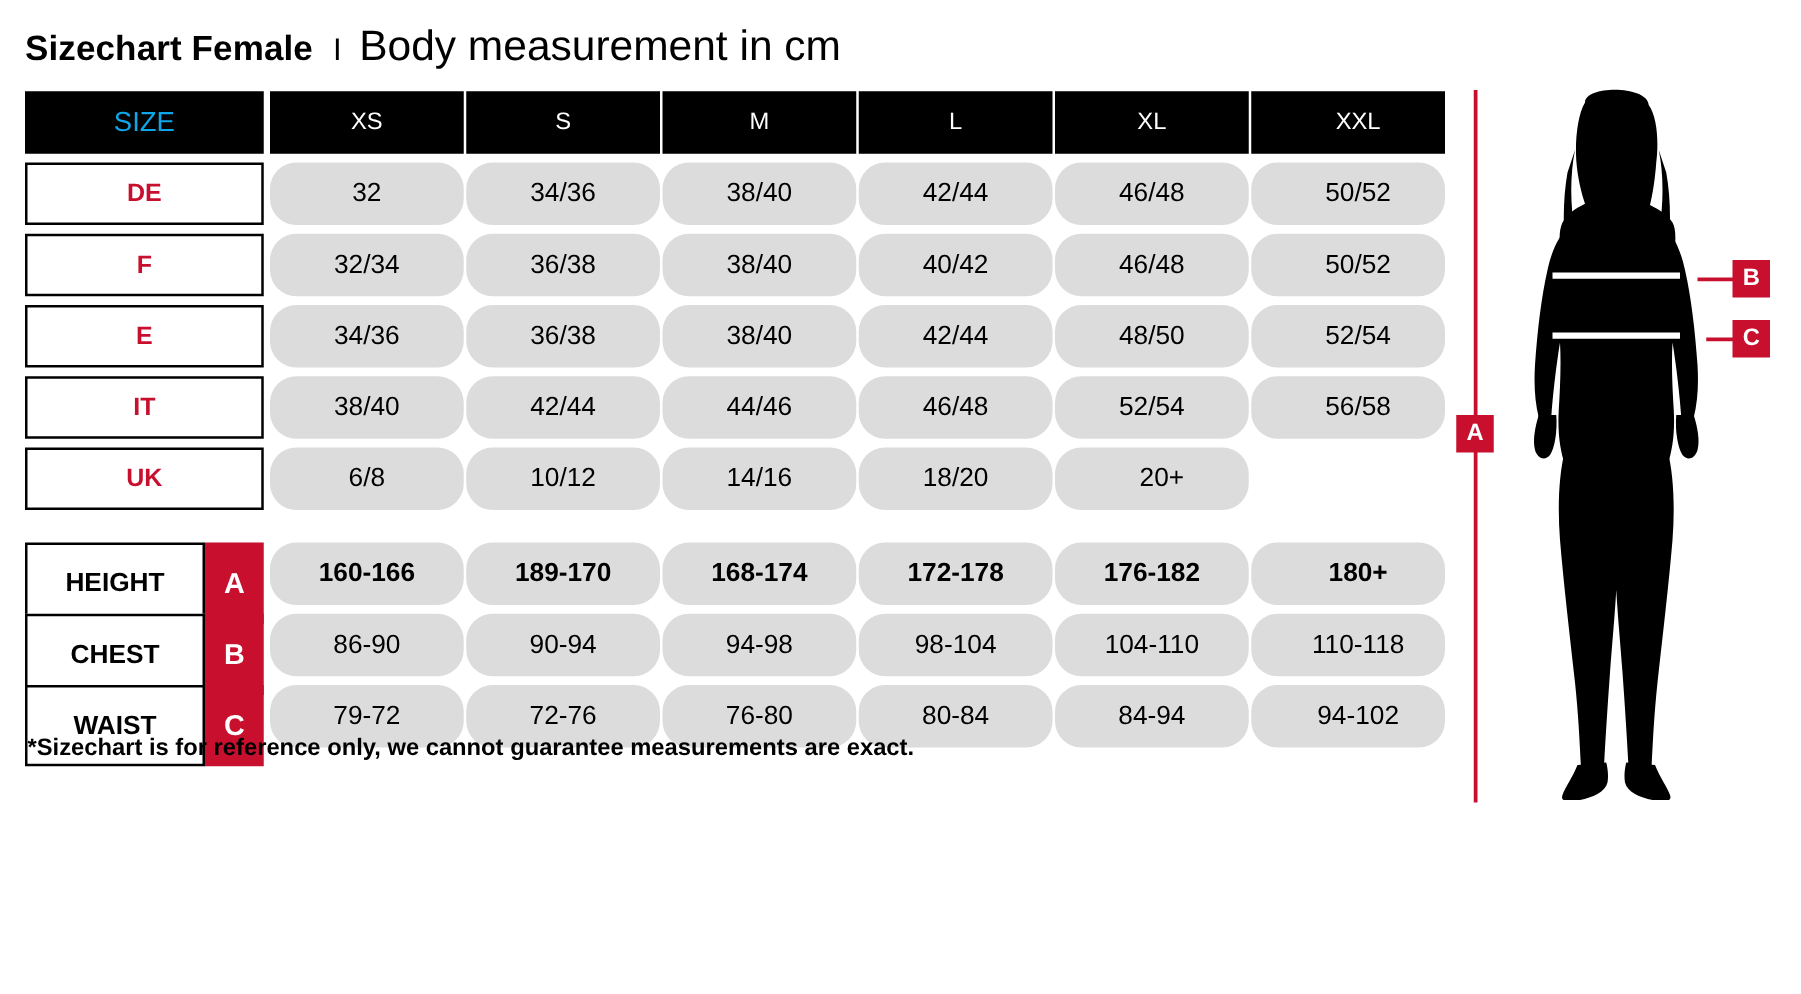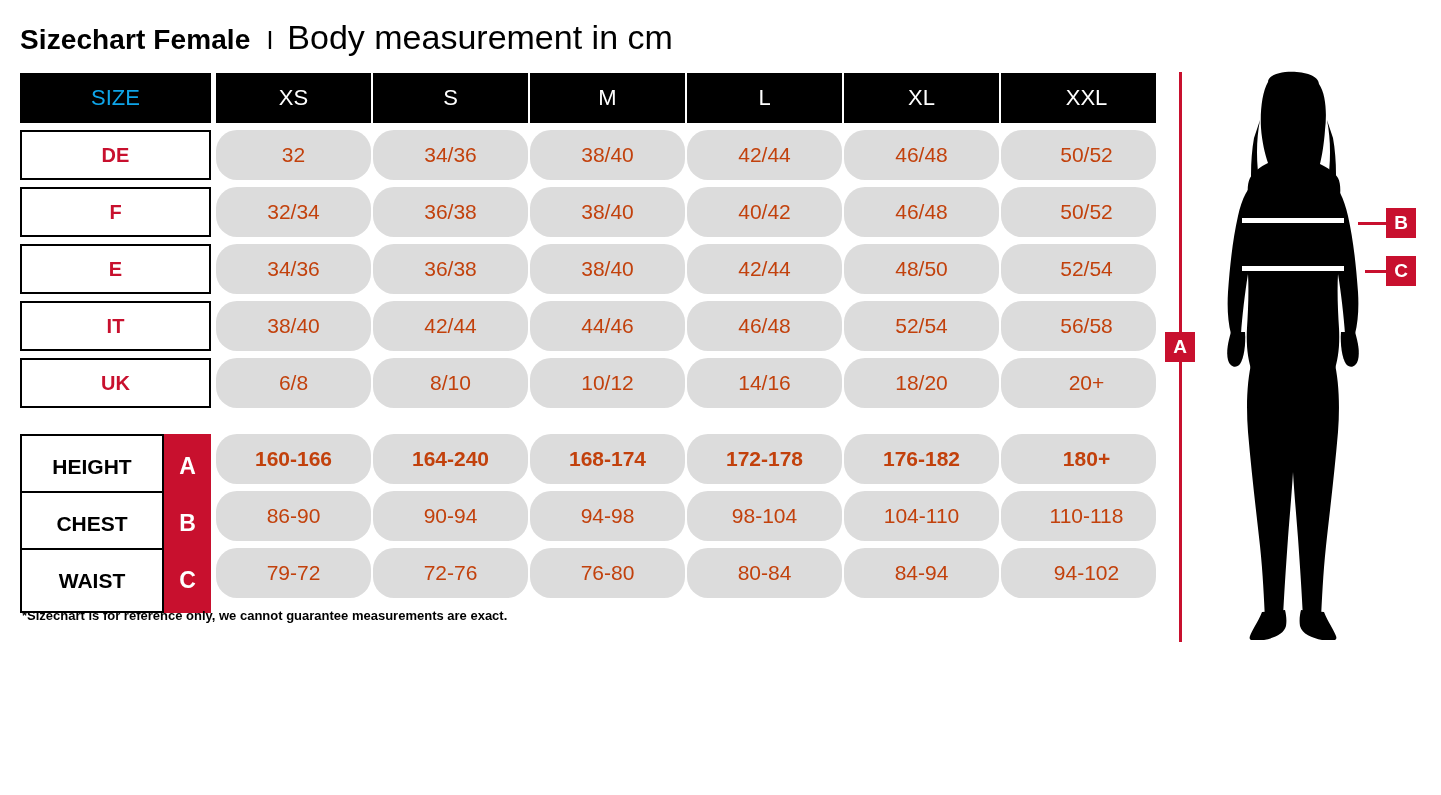--- a/index.html
+++ b/index.html
@@ -79,39 +79,39 @@
   }
   .col-data:last-child {
     margin-right: 0;
     padding-left: 16px;
   }
 
   
   .hdr-black {
     background: #000000;
     color: #ffffff;
-    font-size: 22px;
+    font-size: 19px;
   }
   .hdr-size {
     background: #000000;
     color: #0ea5e9;
     font-size: 22px;
   }
   
   .region-cell {
     background: #ffffff;
     border: 2px solid #000000;
     color: #c8102e;
     font-weight: bold;
     font-size: 20px;
   }
   
   .data-cell {
     background: #dcdcdc;
-    color: #c2410c;
+    color: #000000;
     border-radius: 21px;
   }
   .data-cell.bold {
     font-weight: bold;
   }
 
   
   .meas-label {
     width: 191px;
     flex: 0 0 191px;
@@ -139,22 +139,22 @@
     align-items: center;
     justify-content: center;
     font-size: 23px;
     font-weight: bold;
     box-sizing: border-box;
   }
 
   .footnote {
     position: absolute;
     left: 22px;
-    top: 608px;
-    font-size: 13px;
+    top: 588px;
+    font-size: 19px;
     font-weight: bold;
   }
 
   
   .figure-panel {
     position: absolute;
     left: 1160px;
     top: 60px;
     width: 270px;
     height: 580px;
@@ -258,34 +258,33 @@
       <div class="cell col-data data-cell">42/44</div>
       <div class="cell col-data data-cell">44/46</div>
       <div class="cell col-data data-cell">46/48</div>
       <div class="cell col-data data-cell">52/54</div>
       <div class="cell col-data data-cell">56/58</div>
     </div>
 
     <div class="row spacer-after">
       <div class="cell col-label region-cell">UK</div>
       <div class="cell col-data data-cell">6/8</div>
-      <div class="cell col-data data-cell">8/10</div>
       <div class="cell col-data data-cell">10/12</div>
       <div class="cell col-data data-cell">14/16</div>
       <div class="cell col-data data-cell">18/20</div>
       <div class="cell col-data data-cell">20+</div>
     </div>
 
     <div class="row">
       <div class="meas-label">
         <div class="meas-name">HEIGHT</div>
         <div class="meas-letter">A</div>
       </div>
       <div class="cell col-data data-cell bold">160-166</div>
-      <div class="cell col-data data-cell bold">164-240</div>
+      <div class="cell col-data data-cell bold">189-170</div>
       <div class="cell col-data data-cell bold">168-174</div>
       <div class="cell col-data data-cell bold">172-178</div>
       <div class="cell col-data data-cell bold">176-182</div>
       <div class="cell col-data data-cell bold">180+</div>
     </div>
 
     <div class="row">
       <div class="meas-label">
         <div class="meas-name">CHEST</div>
         <div class="meas-letter">B</div>

